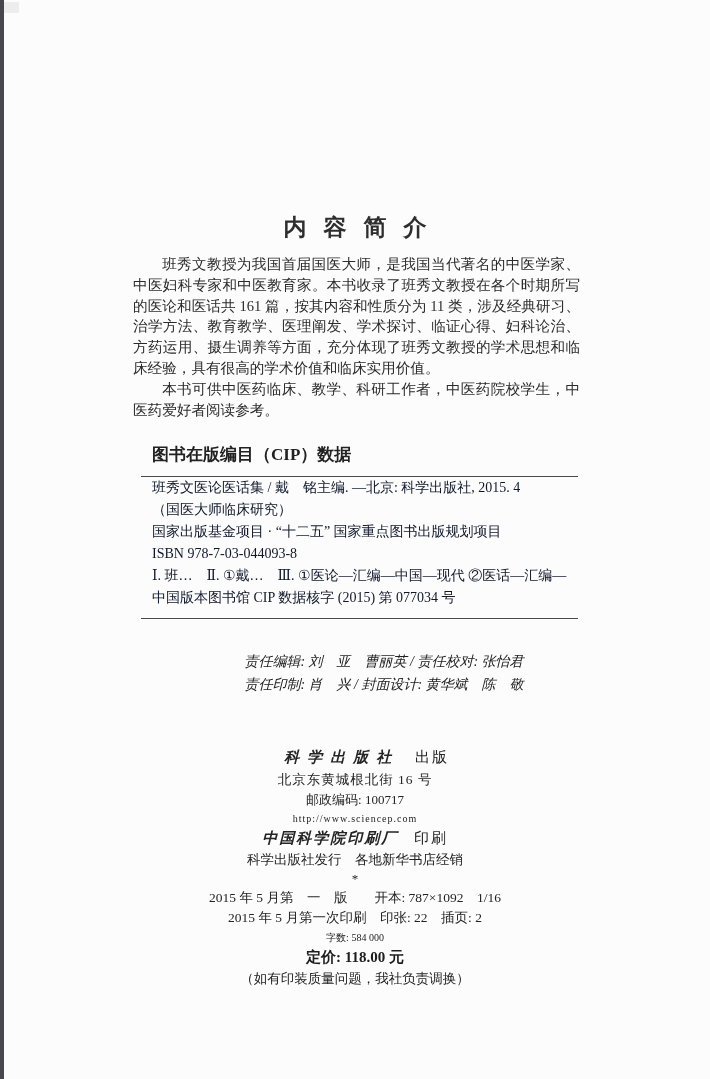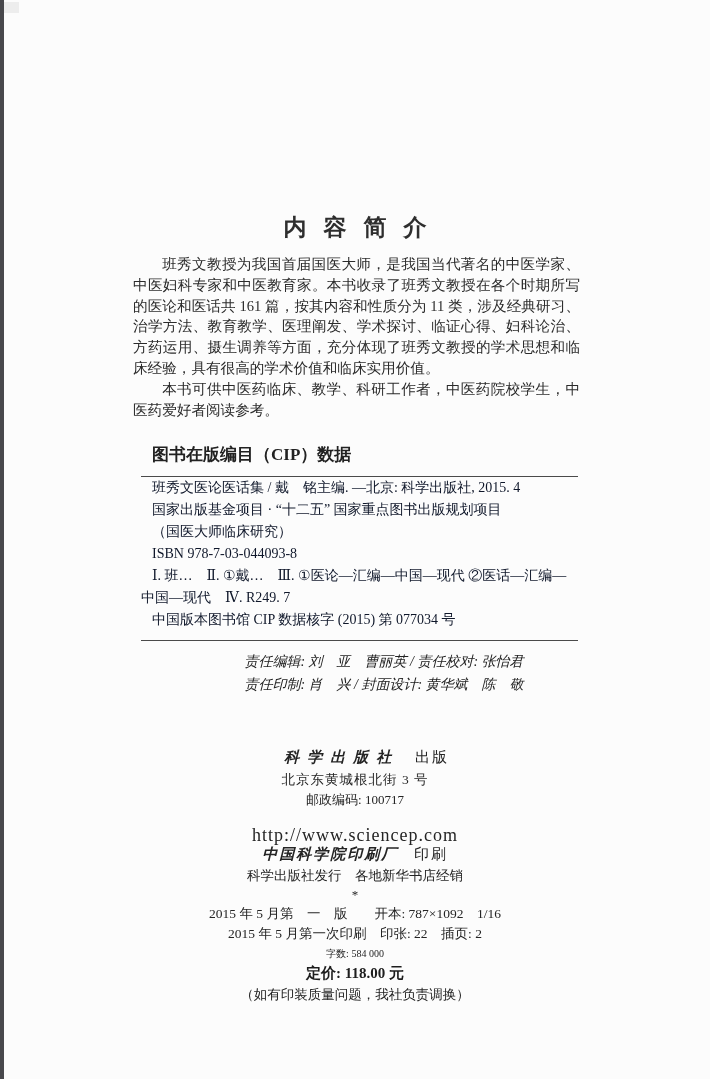--- a/index.html
+++ b/index.html
@@ -38,21 +38,21 @@
   .editors div { height:23px; line-height:23px; white-space:nowrap; }
 
   .colophon { position:absolute; top:746px; left:0; width:710px; text-align:center; color:#242424; }
   .colophon div { white-space:nowrap; }
   .pub-line { font-size:15px; height:23px; line-height:23px;margin-left:23px; }
   .script { font-style:italic; font-weight:bold; letter-spacing:8px; }
   .script.printer-script { letter-spacing:2px; }
   .suffix { margin-left:12px; letter-spacing:2px; }
   .addr { font-size:13.5px; height:21px; line-height:21px; letter-spacing:1px; }
   .post { font-size:13px; height:20px; line-height:20px; }
-  .web  { font-size:18px; height:18px; line-height:18px; letter-spacing:1px; font-family:"Liberation Serif",serif;margin-top:16px; }
+  .web  { font-size:10px; height:18px; line-height:18px; letter-spacing:1px; font-family:"Liberation Serif",serif; }
   .printer-line { font-size:15px; height:21px; line-height:21px; }
   .dist { font-size:13.5px; height:21px; line-height:21px; }
   .star { font-size:13px; height:17px; line-height:17px; }
   .ed1  { font-size:13.5px; height:21px; line-height:21px; }
   .ed2  { font-size:13.5px; height:20px; line-height:20px; }
   .wc   { font-size:10px; height:19px; line-height:19px; }
   .price{ font-size:15px; font-weight:bold; height:21px; line-height:21px; color:#1d1d1d; }
   .note { font-size:13.5px; height:22px; line-height:22px; }
 </style>
 </head>
@@ -67,40 +67,39 @@
 
   <div class="intro">
     <p>班秀文教授为我国首届国医大师，是我国当代著名的中医学家、中医妇科专家和中医教育家。本书收录了班秀文教授在各个时期所写的医论和医话共 161 篇，按其内容和性质分为 11 类，涉及经典研习、治学方法、教育教学、医理阐发、学术探讨、临证心得、妇科论治、方药运用、摄生调养等方面，充分体现了班秀文教授的学术思想和临床经验，具有很高的学术价值和临床实用价值。</p>
     <p>本书可供中医药临床、教学、科研工作者，中医药院校学生，中医药爱好者阅读参考。</p>
   </div>
 
   <div class="cip">
     <div class="cip-header">图书在版编目（CIP）数据</div>
     <hr class="cip-rule">
     <div class="cip-line">班秀文医论医话集 / 戴　铭主编. —北京: 科学出版社, 2015. 4</div>
+    <div class="cip-line">（国医大师临床研究）</div>
     <div class="cip-line">国家出版基金项目 · “十二五” 国家重点图书出版规划项目</div>
-    <div class="cip-line">（国医大师临床研究）</div>
     <div class="cip-line">ISBN 978-7-03-044093-8</div>
     <div class="cip-line">Ⅰ. 班…　Ⅱ. ①戴…　Ⅲ. ①医论—汇编—中国—现代 ②医话—汇编—</div>
-    <div class="cip-line wrap">中国—现代　Ⅳ. R249. 7</div>
     <div class="cip-line">中国版本图书馆 CIP 数据核字 (2015) 第 077034 号</div>
     <hr class="cip-rule bottom">
   </div>
 
   <div class="editors">
     <div>责任编辑: 刘　亚　曹丽英 / 责任校对: 张怡君</div>
     <div>责任印制: 肖　兴 / 封面设计: 黄华斌　陈　敬</div>
   </div>
 
   <div class="colophon">
     <div class="pub-line">
       <span class="script">科学出版社</span>
       <span class="suffix">出版</span>
     </div>
-    <div class="addr">北京东黄城根北街 3 号</div>
+    <div class="addr">北京东黄城根北街 16 号</div>
     <div class="post">邮政编码: 100717</div>
     <div class="web">http://www.sciencep.com</div>
     <div class="printer-line">
       <span class="script printer-script">中国科学院印刷厂</span>
       <span class="suffix">印刷</span>
     </div>
     <div class="dist">科学出版社发行　各地新华书店经销</div>
     <div class="star">*</div>
     <div class="ed1">2015 年 5 月第　一　版　　开本: 787×1092　1/16</div>
     <div class="ed2">2015 年 5 月第一次印刷　印张: 22　插页: 2</div>

